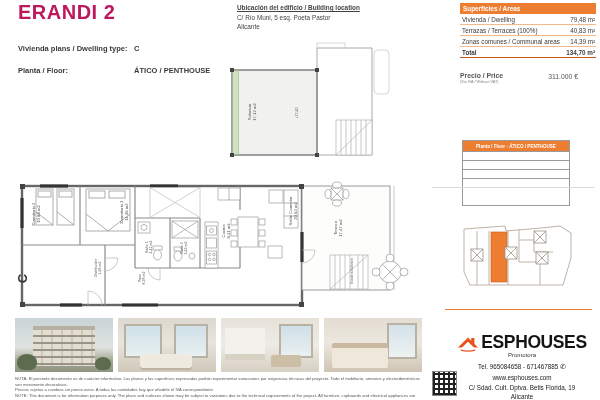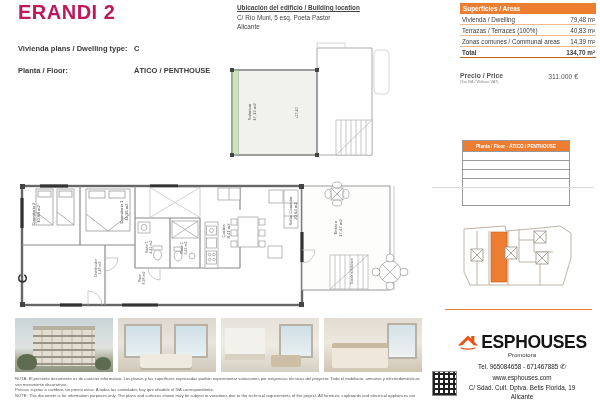--- a/index.html
+++ b/index.html
@@ -73,21 +73,21 @@
 
   
   .disc{position:absolute;left:15px;top:376px;width:408px;font-size:4.2px;
         line-height:1.35;color:#555;}
 
   
   .qr{position:absolute;left:432px;top:371px;width:23px;height:23px;border:1px solid #888;
       background-image:repeating-linear-gradient(0deg,#222 0 2px,transparent 2px 5px),
                        repeating-linear-gradient(90deg,#222 0 2px,#fff 2px 5px);}
   .brand{position:absolute;left:452px;top:332px;width:140px;text-align:center;}
-  .brand-logo{display:flex;align-items:flex-start;justify-content:center;gap:2px;}
+  .brand-logo{display:flex;align-items:center;justify-content:center;gap:2px;}
   .brand-name{font-size:17.5px;font-weight:bold;color:#141414;letter-spacing:-.4px;}
   .brand-tagline{font-size:6px;color:#333;margin-top:-1px;}
   .brand-contact{font-size:6.3px;line-height:1.55;color:#222;margin-top:4px;}
   .wa{font-size:7px;color:#222;}
 </style>
 </head>
 <body>
 
 <div class="page">
 

